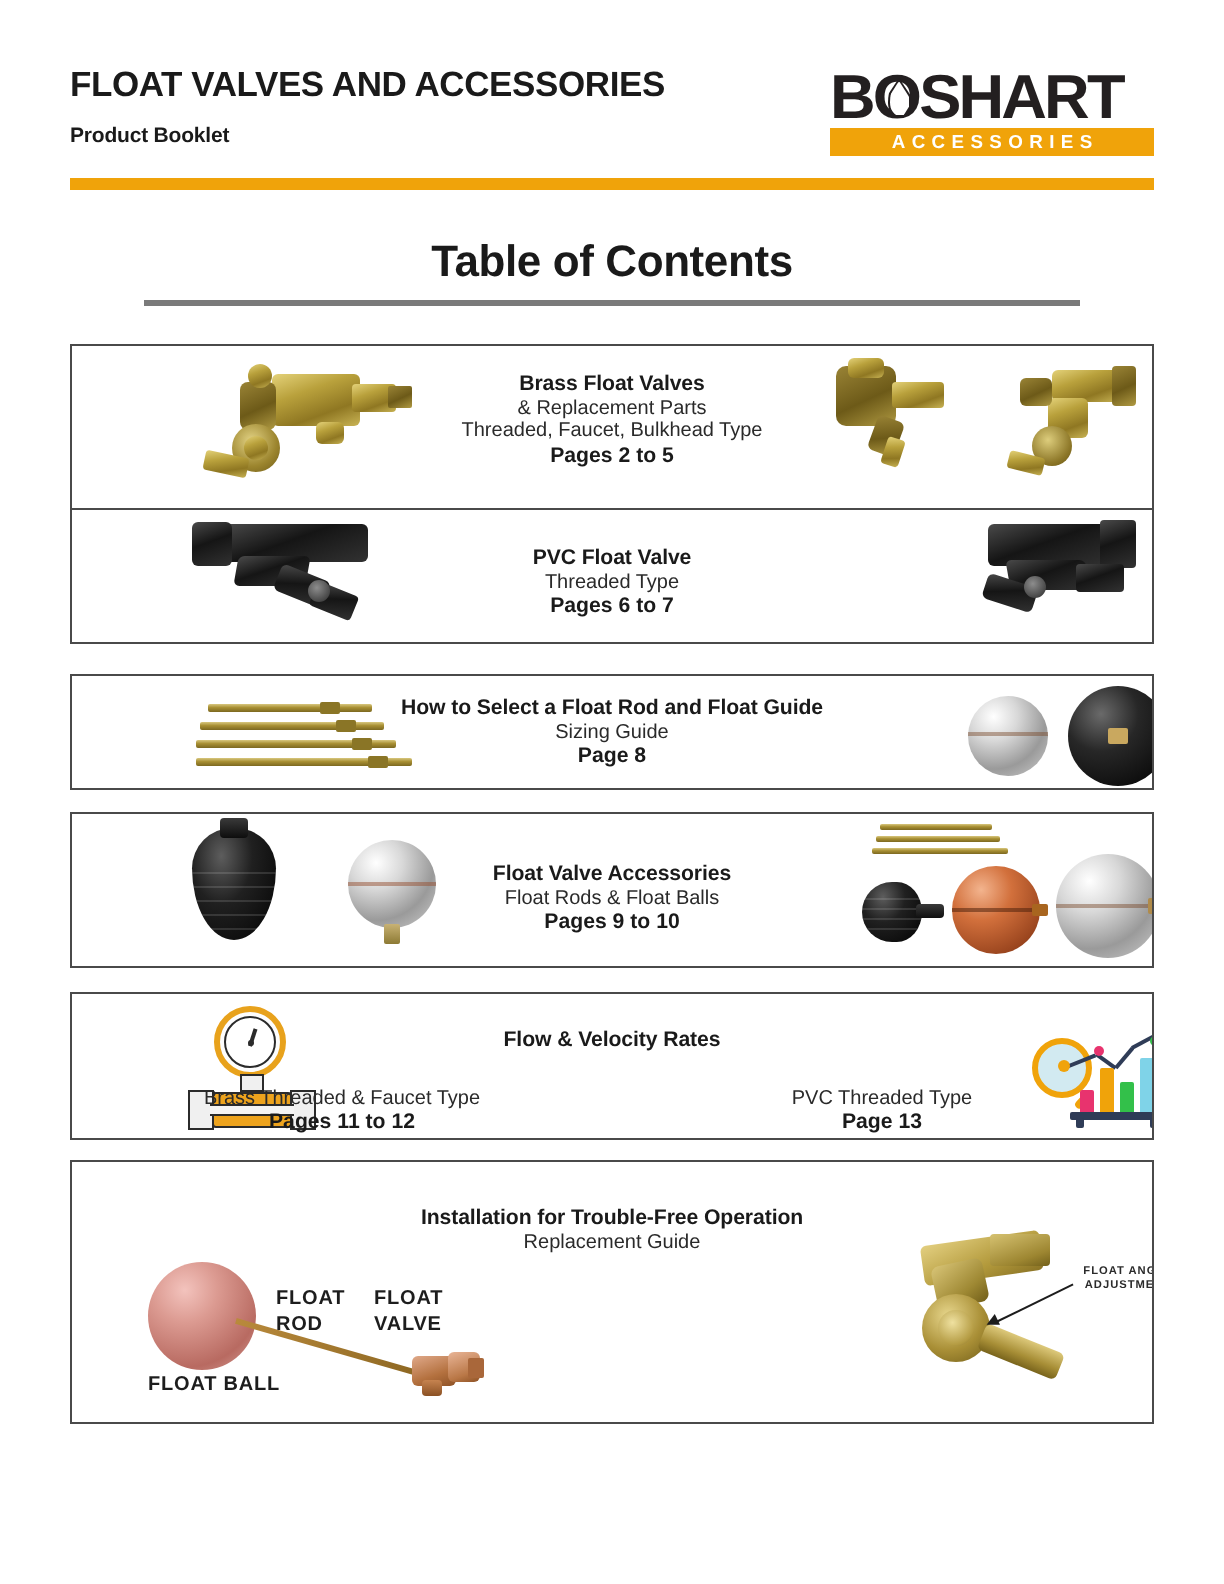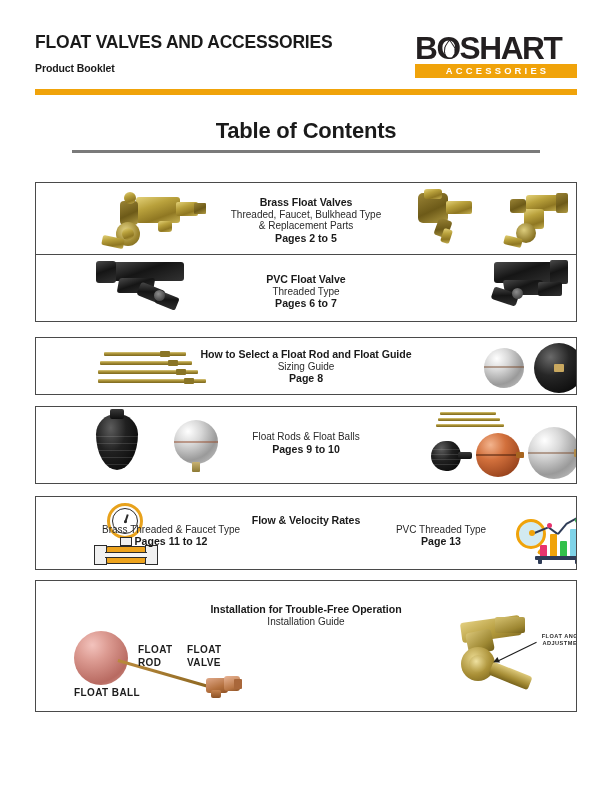--- a/index.html
+++ b/index.html
@@ -329,21 +329,21 @@
       <div class="logo-bar"></div>
       <div class="logo-bar-text">ACCESSORIES</div>
     </div>
   </div>
 
   <div class="orange-rule"></div>
 
   <div class="toc-title">Table of Contents</div>
   <div class="gray-rule"></div>
 
-  <div class="sec" style="top:182px; height:85px;">
+  <div class="sec" style="top:172px; height:85px;">
 
     <div class="art" style="left:62px; top:8px; width:110px; height:60px;">
       <div class="brass-body" style="position:absolute; left:38px; top:6px; width:44px; height:26px;"></div>
       <div class="brass-body" style="position:absolute; left:78px; top:11px; width:22px; height:14px; border-radius:2px;"></div>
       <div class="brass-dark" style="position:absolute; left:96px; top:12px; width:12px; height:11px; border-radius:1px;"></div>
       <div class="brass-body" style="position:absolute; left:60px; top:30px; width:14px; height:11px;"></div>
       <div class="brass-dark" style="position:absolute; left:22px; top:10px; width:18px; height:24px; border-radius:4px;"></div>
       <div class="brass-body" style="position:absolute; left:26px; top:1px; width:12px; height:12px; border-radius:50%;"></div>
       <div class="brass-dark" style="position:absolute; left:18px; top:31px; width:24px; height:24px; border-radius:50%; background:radial-gradient(circle at 40% 35%,#e2d284,#9c852e 60%,#6f5c18);"></div>
       <div class="brass-body" style="position:absolute; left:24px; top:37px; width:12px; height:12px; border-radius:50%;"></div>
@@ -362,22 +362,22 @@
       <div class="brass-body" style="position:absolute; left:22px; top:2px; width:34px; height:16px;"></div>
       <div class="brass-dark" style="position:absolute; left:52px; top:0px; width:12px; height:20px; border-radius:2px;"></div>
       <div class="brass-body" style="position:absolute; left:20px; top:16px; width:20px; height:20px; border-radius:3px;"></div>
       <div class="brass-dark" style="position:absolute; left:6px; top:6px; width:16px; height:14px; border-radius:3px;"></div>
       <div class="brass-dark" style="position:absolute; left:12px; top:30px; width:20px; height:20px; border-radius:50%; background:radial-gradient(circle at 40% 35%,#ddcd7c,#8d7728 65%,#64520f);"></div>
       <div class="brass-body" style="position:absolute; left:0px; top:44px; width:18px; height:9px; border-radius:2px; transform:rotate(14deg);"></div>
     </div>
 
     <div class="sec-text" style="top:13px;">
       <div class="t-head">Brass Float Valves</div>
+      <div class="t-sub">&amp; Replacement Parts</div>
       <div class="t-sub">Threaded, Faucet, Bulkhead Type</div>
-      <div class="t-sub">&amp; Replacement Parts</div>
       <div class="t-page">Pages 2 to 5</div>
     </div>
   </div>
 
   <div class="sec" style="top:254px; height:68px;">
 
     <div class="art" style="left:58px; top:5px; width:108px; height:58px;">
       <div class="blk-body" style="position:absolute; left:18px; top:2px; width:72px; height:19px;"></div>
       <div class="blk-body" style="position:absolute; left:2px; top:1px; width:20px; height:22px; border-radius:3px;"></div>
       <div class="blk-body" style="position:absolute; left:24px; top:18px; width:36px; height:15px; transform:skewX(-10deg);"></div>
@@ -466,20 +466,21 @@
       <div style="position:absolute; left:40px; top:19px; width:8px; height:6px; background:#a8651f; border-radius:1px;"></div>
     </div>
 
     <div class="art" style="left:492px; top:20px; width:56px; height:54px;">
       <div class="ball ball-silver" style="left:0px; top:0px; width:52px; height:52px;"></div>
       <div class="ball-seam" style="top:25px; width:52px; background:rgba(120,70,40,0.45);"></div>
       <div style="position:absolute; left:46px; top:22px; width:9px; height:8px; background:#b08b4a; border-radius:1px;"></div>
     </div>
 
     <div class="sec-text" style="top:24px;">
+      <div class="t-head">Float Valve Accessories</div>
       <div class="t-sub">Float Rods &amp; Float Balls</div>
       <div class="t-page">Pages 9 to 10</div>
     </div>
   </div>
 
   <div class="sec" style="top:496px; height:74px;">
 
     <div class="art" style="left:53px; top:6px; width:74px; height:62px;">
       <div class="gauge-ring" style="left:18px; top:0px; width:36px; height:36px;"></div>
       <div class="gauge-inner" style="left:23px; top:5px; width:26px; height:26px;"></div>
@@ -508,37 +509,37 @@
       <div class="an-bar" style="left:56px; top:24px; width:7px; height:28px; background:#7fd3e8;"></div>
       <div class="an-base" style="left:21px; top:51px; width:47px; height:3.5px;"></div>
       <div class="an-base" style="left:24px; top:54px; width:4px; height:5px;"></div>
       <div class="an-base" style="left:61px; top:54px; width:4px; height:5px;"></div>
     </div>
 
     <div class="sec-text" style="top:17px;">
       <div class="t-head">Flow &amp; Velocity Rates</div>
     </div>
 
-    <div class="two-col" style="top:27px; left:0;">
+    <div class="two-col" style="top:47px; left:0;">
       <div>
         <div class="t-sub">Brass Threaded &amp; Faucet Type</div>
         <div class="t-page">Pages 11 to 12</div>
       </div>
       <div>
         <div class="t-sub">PVC Threaded Type</div>
         <div class="t-page">Page 13</div>
       </div>
     </div>
   </div>
 
   <div class="sec" style="top:580px; height:132px;">
 
     <div class="sec-text" style="top:22px;">
       <div class="t-head">Installation for Trouble-Free Operation</div>
-      <div class="t-sub">Installation Guide</div>
+      <div class="t-sub">Replacement Guide</div>
     </div>
 
     <div class="art" style="left:30px; top:46px; width:200px; height:80px;">
       <div class="ball ball-pink" style="left:8px; top:4px; width:54px; height:54px;"></div>
       <div style="position:absolute; left:52px; top:32px; width:96px; height:2.6px; background:linear-gradient(90deg,#b98a3c,#8d6722); transform:rotate(16deg); transform-origin:left center;"></div>
       <div style="position:absolute; left:140px; top:47px; width:34px; height:22px;">
         <div style="position:absolute; left:0px; top:4px; width:22px; height:15px; background:linear-gradient(160deg,#e0a98a,#b4713f 60%,#8e5226); border-radius:3px;"></div>
         <div style="position:absolute; left:18px; top:2px; width:16px; height:15px; background:linear-gradient(160deg,#e9b597,#b97746 70%,#8d5124); border-radius:3px;"></div>
         <div style="position:absolute; left:5px; top:16px; width:10px; height:8px; background:linear-gradient(180deg,#c6834f,#8b5124); border-radius:2px;"></div>
         <div style="position:absolute; left:28px; top:5px; width:8px; height:10px; background:#a9673a; border-radius:1px;"></div>

